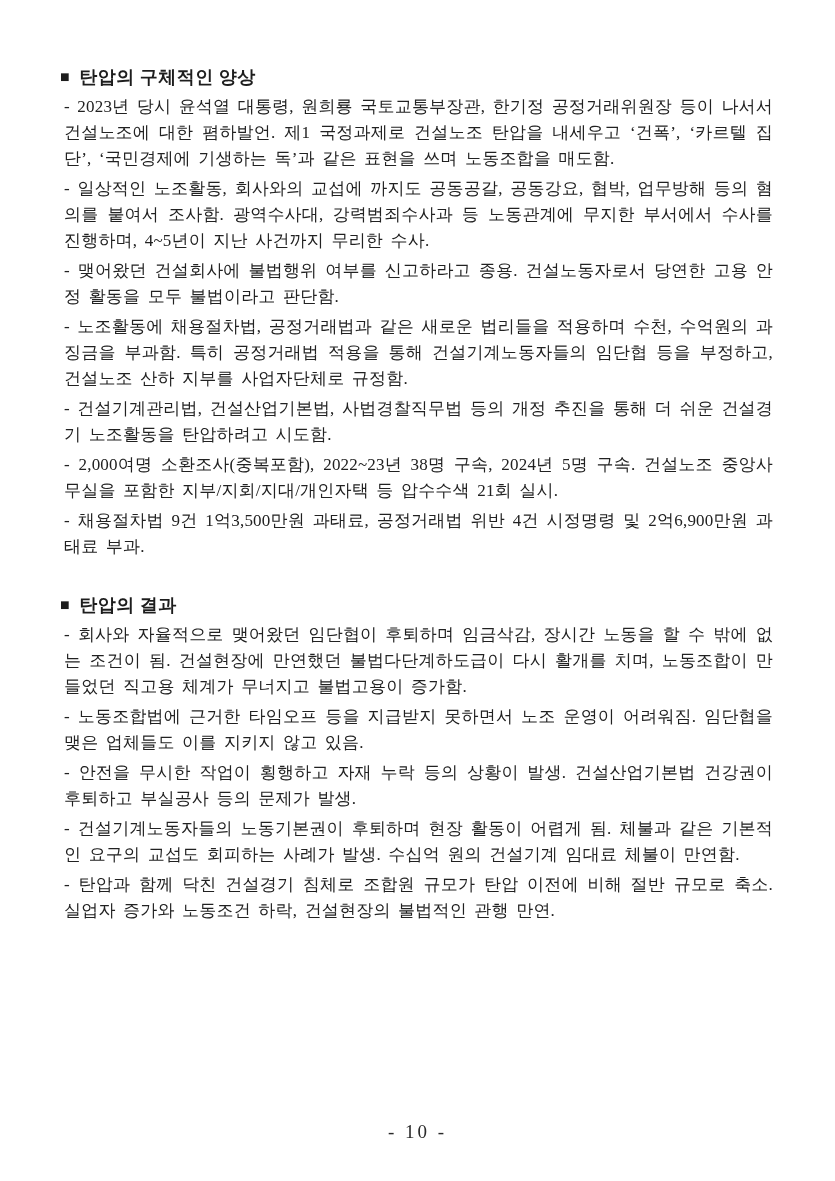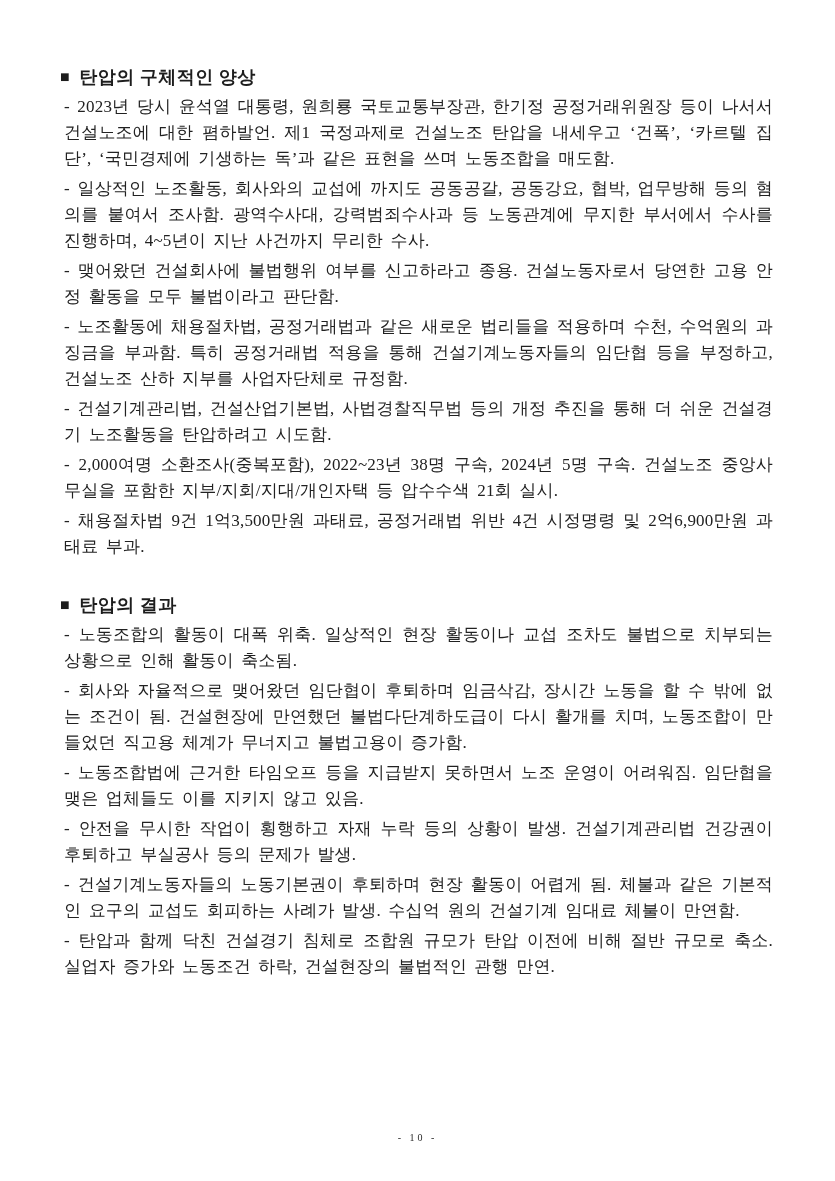--- a/index.html
+++ b/index.html
@@ -48,21 +48,21 @@
     letter-spacing: 0.2px;
     word-spacing: 3px;
   }
   .footer {
     position: absolute;
     left: 0;
     right: 0;
     bottom: 38px;
     text-align: center;
     font-family: "Liberation Serif", "DejaVu Serif", serif;
-    font-size: 10px;
+    font-size: 19px;
     letter-spacing: 3px;
     color: #2a2a2a;
   }
 </style>
 </head>
 <body>
 
 <div class="page">
 
   <section class="section">
@@ -77,23 +77,22 @@
     <p class="para">- 건설기계관리법, 건설산업기본법, 사법경찰직무법 등의 개정 추진을 통해 더 쉬운 건설경기 노조활동을 탄압하려고 시도함.</p>
     <p class="para">- 2,000여명 소환조사(중복포함), 2022~23년 38명 구속, 2024년 5명 구속. 건설노조 중앙사무실을 포함한 지부/지회/지대/개인자택 등 압수수색 21회 실시.</p>
     <p class="para">- 채용절차법 9건 1억3,500만원 과태료, 공정거래법 위반 4건 시정명령 및 2억6,900만원 과태료 부과.</p>
   </section>
 
   <section class="section">
     <h2 class="section-heading">
       <span class="section-marker">■</span>
       <span>탄압의 결과</span>
     </h2>
-    <p class="para">- 노동조합의 활동이 대폭 위축. 일상적인 현장 활동이나 교섭 조차도 불법으로 치부되는 상황으로 인해 활동이 축소됨.</p>
     <p class="para">- 회사와 자율적으로 맺어왔던 임단협이 후퇴하며 임금삭감, 장시간 노동을 할 수 밖에 없는 조건이 됨. 건설현장에 만연했던 불법다단계하도급이 다시 활개를 치며, 노동조합이 만들었던 직고용 체계가 무너지고 불법고용이 증가함.</p>
     <p class="para">- 노동조합법에 근거한 타임오프 등을 지급받지 못하면서 노조 운영이 어려워짐. 임단협을 맺은 업체들도 이를 지키지 않고 있음.</p>
-    <p class="para">- 안전을 무시한 작업이 횡행하고 자재 누락 등의 상황이 발생. 건설기계관리법 건강권이 후퇴하고 부실공사 등의 문제가 발생.</p>
+    <p class="para">- 안전을 무시한 작업이 횡행하고 자재 누락 등의 상황이 발생. 건설산업기본법 건강권이 후퇴하고 부실공사 등의 문제가 발생.</p>
     <p class="para">- 건설기계노동자들의 노동기본권이 후퇴하며 현장 활동이 어렵게 됨. 체불과 같은 기본적인 요구의 교섭도 회피하는 사례가 발생. 수십억 원의 건설기계 임대료 체불이 만연함.</p>
     <p class="para">- 탄압과 함께 닥친 건설경기 침체로 조합원 규모가 탄압 이전에 비해 절반 규모로 축소. 실업자 증가와 노동조건 하락, 건설현장의 불법적인 관행 만연.</p>
   </section>
 
 </div>
 
 <div class="footer">- 10 -</div>
 
 </body></html>

